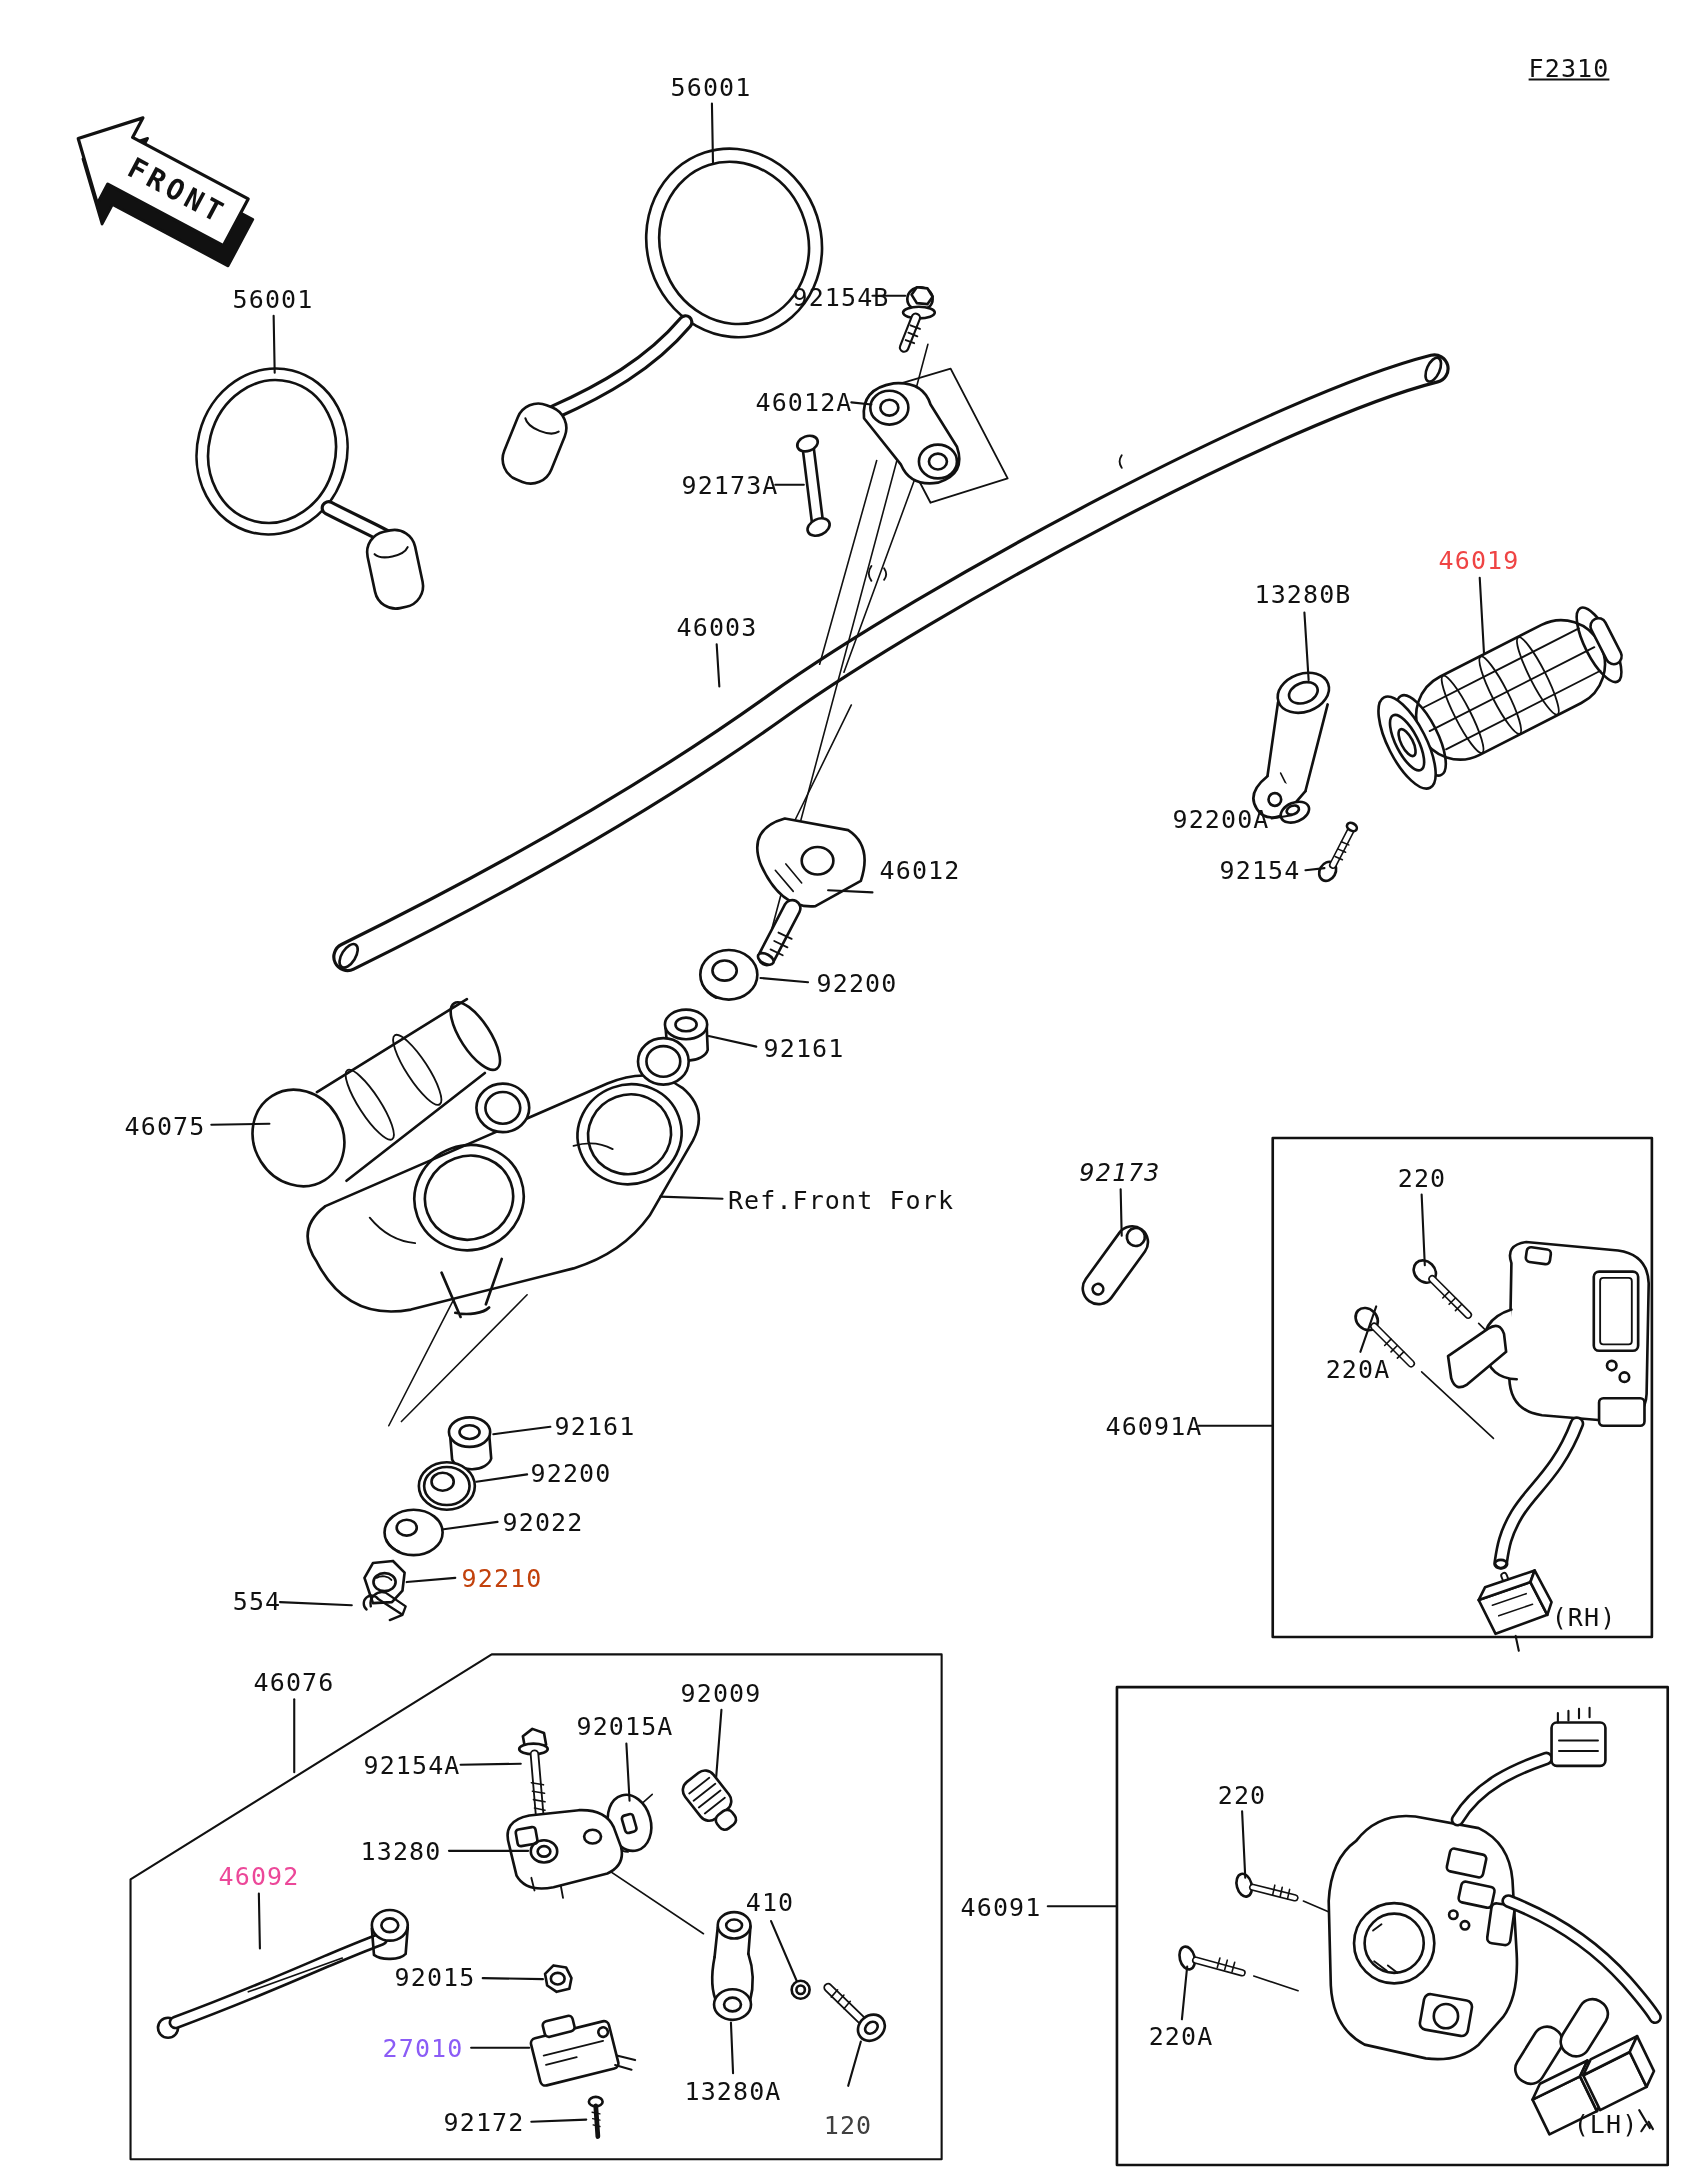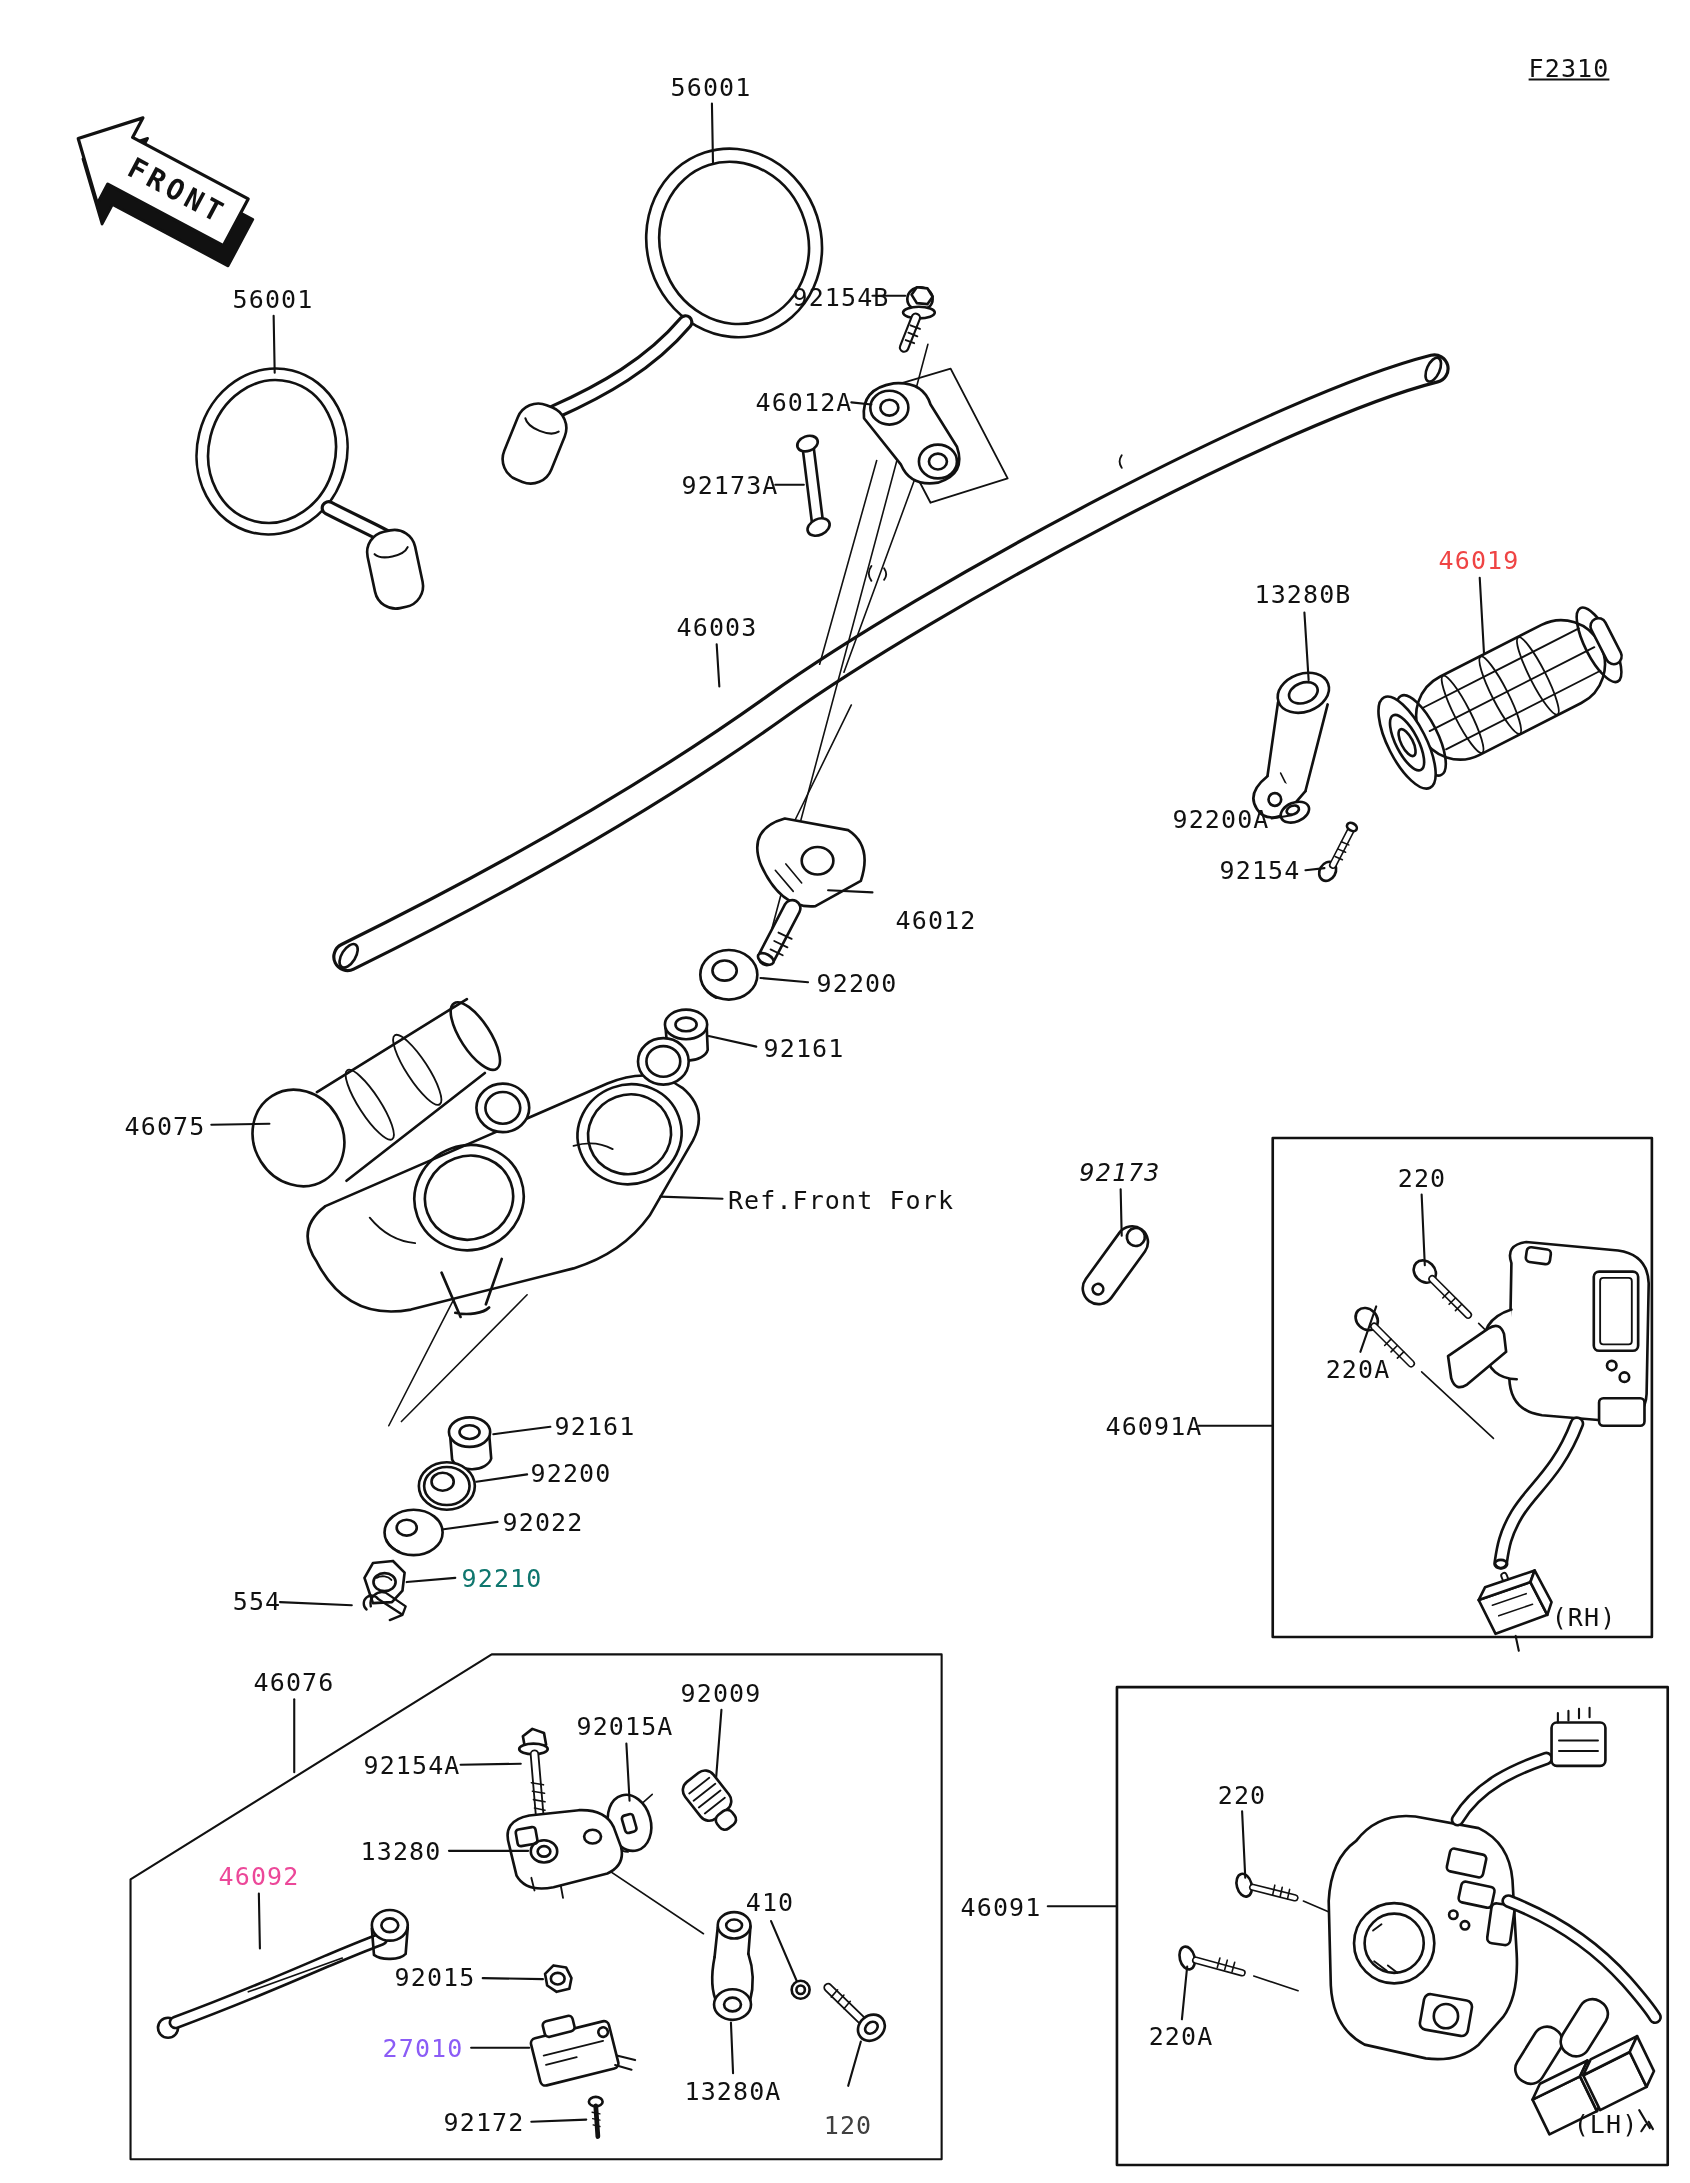--- a/index.html
+++ b/index.html
@@ -394,34 +394,34 @@
       <div class="part-label" style="left: 711px; top: 87px; color: rgb(17, 17, 17);">56001</div>
       <div class="part-label" style="left: 273px; top: 299px; color: rgb(17, 17, 17);">56001</div>
       <div class="part-label" style="left: 841px; top: 297px; color: rgb(17, 17, 17);">92154B</div>
       <div class="part-label" style="left: 804px; top: 402px; color: rgb(17, 17, 17);">46012A</div>
       <div class="part-label" style="left: 730px; top: 485px; color: rgb(17, 17, 17);">92173A</div>
       <div class="part-label" style="left: 717px; top: 627px; color: rgb(17, 17, 17);">46003</div>
       <div class="part-label" style="left: 1303px; top: 594px; color: rgb(17, 17, 17);">13280B</div>
       <div class="part-label" style="left: 1479px; top: 560px; color: #ef4444;">46019</div>
       <div class="part-label" style="left: 1221px; top: 819px; color: rgb(17, 17, 17);">92200A</div>
       <div class="part-label" style="left: 1260px; top: 870px; color: rgb(17, 17, 17);">92154</div>
-      <div class="part-label" style="left: 920px; top: 920px; color: rgb(17, 17, 17); margin-left: 16px;">46012</div>
+      <div class="part-label" style="left: 920px; top: 870px; color: rgb(17, 17, 17);">46012</div>
       <div class="part-label" style="left: 857px; top: 983px; color: rgb(17, 17, 17);">92200</div>
       <div class="part-label" style="left: 804px; top: 1048px; color: rgb(17, 17, 17);">92161</div>
       <div class="part-label" style="left: 165px; top: 1126px; color: rgb(17, 17, 17);">46075</div>
       <div class="part-label" style="left: 841px; top: 1200px; color: rgb(17, 17, 17);">Ref.Front Fork</div>
       <div class="part-label" style="left: 1120px; top: 1172px; color: rgb(17, 17, 17); font-style: italic;">92173</div>
       <div class="part-label" style="left: 1422px; top: 1178px; color: rgb(17, 17, 17);">220</div>
       <div class="part-label" style="left: 1358px; top: 1369px; color: rgb(17, 17, 17);">220A</div>
       <div class="part-label" style="left: 1154px; top: 1426px; color: rgb(17, 17, 17);">46091A</div>
       <div class="part-label" style="left: 1584px; top: 1617px; color: rgb(17, 17, 17);">(RH)</div>
       <div class="part-label" style="left: 595px; top: 1426px; color: rgb(17, 17, 17);">92161</div>
       <div class="part-label" style="left: 571px; top: 1473px; color: rgb(17, 17, 17);">92200</div>
       <div class="part-label" style="left: 543px; top: 1522px; color: rgb(17, 17, 17);">92022</div>
-      <div class="part-label" style="left: 502px; top: 1578px; color: #0f766e;">92210</div>
+      <div class="part-label" style="left: 502px; top: 1578px; color: #c2410c;">92210</div>
       <div class="part-label" style="left: 257px; top: 1601px; color: rgb(17, 17, 17);">554</div>
       <div class="part-label" style="left: 294px; top: 1682px; color: rgb(17, 17, 17);">46076</div>
       <div class="part-label" style="left: 721px; top: 1693px; color: rgb(17, 17, 17);">92009</div>
       <div class="part-label" style="left: 625px; top: 1726px; color: rgb(17, 17, 17);">92015A</div>
       <div class="part-label" style="left: 412px; top: 1765px; color: rgb(17, 17, 17);">92154A</div>
       <div class="part-label" style="left: 401px; top: 1851px; color: rgb(17, 17, 17);">13280</div>
       <div class="part-label" style="left: 259px; top: 1876px; color: #ec4899;">46092</div>
       <div class="part-label" style="left: 770px; top: 1902px; color: rgb(17, 17, 17);">410</div>
       <div class="part-label" style="left: 435px; top: 1977px; color: rgb(17, 17, 17);">92015</div>
       <div class="part-label" style="left: 423px; top: 2048px; color: #8b5cf6;">27010</div>

